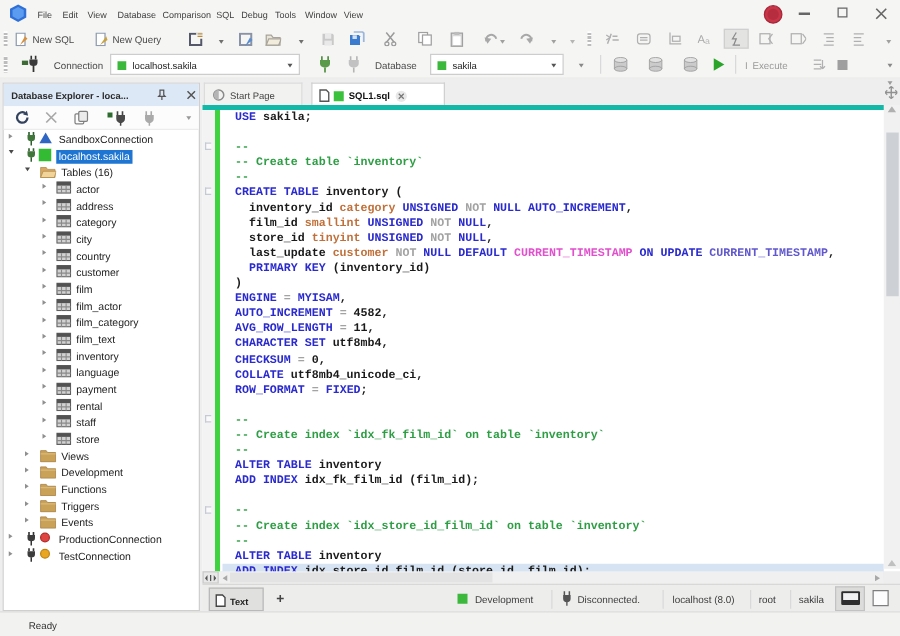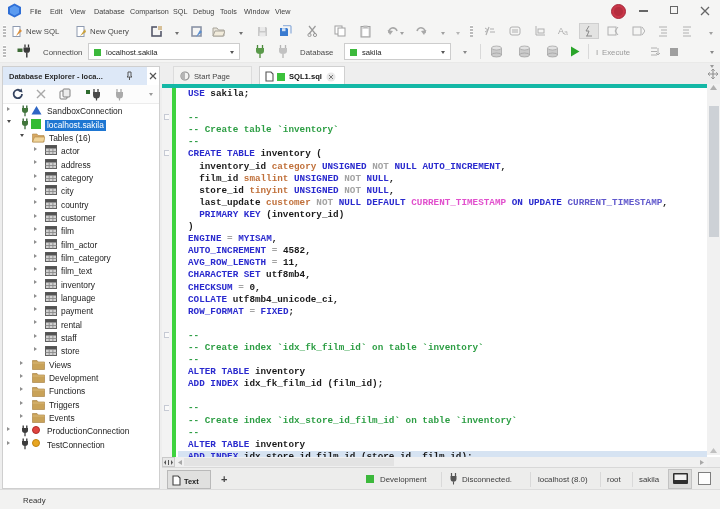--- a/index.html
+++ b/index.html
@@ -17,31 +17,31 @@
   .caret { position:absolute; width:0; height:0; border-left:2.5px solid transparent; border-right:2.5px solid transparent; border-top:3px solid #707070; }
   .vsep { position:absolute; width:1px; background:#d9d9d9; }
   .combo { position:absolute; background:#fff; border:1px solid #cdcdcd; height:17px; }
   .combo .sq { position:absolute; left:5px; top:4.5px; width:7px; height:7px; background:#3cb93c; }
   .combo .ctext { position:absolute; left:17px; top:4px; font-size:7.6px; color:#222; }
   .combo .arr { position:absolute; right:5px; top:7px; width:0; height:0; border-left:2.5px solid transparent; border-right:2.5px solid transparent; border-top:3px solid #555; }
   
   #main { left:0; top:63px; width:720px; height:426px; background:#eeeeee; }
   
   #sidebar { position:absolute; left:2px; top:3px; width:158px; height:423px; background:#fff; border:1px solid #cfcfcf; }
-  #sbhead { position:absolute; left:0; top:0; width:144px; height:18px; background:#dde8f7; }
+  #sbhead { position:absolute; left:0; top:0; width:156px; height:18px; background:#dde8f7; }
   #sbhead .t { position:absolute; left:6px; top:5px; font-size:7.5px; font-weight:bold; color:#2b2b2b; }
   #sbtools { position:absolute; left:0; top:18px; width:156px; height:19px; background:#fcfcfc; border-bottom:1px solid #ececec; }
   .trow { position:absolute; left:0; width:156px; height:13.3px; font-size:8.4px; color:#1c1c1c; }
   .trow .arrow { position:absolute; top:3.2px; width:0; height:0; }
   .arr-r { border-top:2.5px solid transparent; border-bottom:2.5px solid transparent; border-left:3.5px solid #8f8f8f; }
   .arr-d { border-left:2.8px solid transparent; border-right:2.8px solid transparent; border-top:3.8px solid #4a4a4a; }
   .trow .txt { position:absolute; top:2.4px; white-space:nowrap; }
   
   #editor { position:absolute; left:162px; top:0px; width:558px; height:426px; }
-  .tab { position:absolute; top:3px; height:19px; font-size:7.6px;margin-left:10px; }
+  .tab { position:absolute; top:3px; height:19px; font-size:7.6px; }
   #codearea { position:absolute; left:0; top:21px; width:558px; height:373px; background:#fff; border-top:4px solid #14b8a6; }
   #gutter { position:absolute; left:0; top:0; width:10px; height:372px; background:#f3f3f3; }
   #greenbar { position:absolute; left:10px; top:0; width:4px; height:372px; background:#3fd33f; }
   #code { position:absolute; left:26px; top:0px; font:bold 9.3px "Liberation Mono", monospace; line-height:12.1px; white-space:pre; color:#1a1a1a; }
   .kw { color:#2a2ace; }
   .cm { color:#2d9e44; }
   .ty { color:#c0703a; }
   .gy { color:#a3a3a3; }
   .mg { color:#e150cd; }
   .vl { color:#6058cc; }
@@ -519,21 +519,21 @@
           <path d="M5,0 v10 M0,5 h10" stroke="#909090" stroke-width="1.1"></path>
           <path d="M5,0 l-1.8,1.8 M5,0 l1.8,1.8 M5,10 l-1.8,-1.8 M5,10 l1.8,-1.8 M0,5 l1.8,-1.8 M0,5 l1.8,1.8 M10,5 l-1.8,-1.8 M10,5 l-1.8,1.8" stroke="#909090" stroke-width="0.9" fill="none"></path>
         </svg>
       <div class="tab" style="left:1px;width:79px;background:#f2f2f1;border:1px solid #dcdcdc;border-bottom:none">
         <svg class="abs" style="left:6px;top:4px" width="10" height="10" viewBox="0 0 10 10">
             <circle cx="5" cy="5" r="4" fill="none" stroke="#8a8a8a" stroke-width="1.2"></circle>
             <path d="M5,1 a4,4 0 0 0 0,8" fill="#b5b5b5"></path>
           </svg>
         <span class="abs" style="left:20px;top:5px;color:#444">Start Page</span>
       </div>
-      <div class="tab" style="left:87px;width:86px;background:#fff;border:1px solid #d0d0d0;border-bottom:none;height:22px">
+      <div class="tab" style="left:87px;width:107px;background:#fff;border:1px solid #d0d0d0;border-bottom:none;height:22px">
         <svg class="abs" style="left:5px;top:4px" width="9" height="11" viewBox="0 0 9 11">
             <path d="M1,1 h5 l2,2 v7 H1 Z" fill="#fff" stroke="#555" stroke-width="1.1"></path>
           </svg>
         <div class="abs" style="left:17px;top:5.5px;width:8px;height:8px;background:#3cc13c"></div>
         <span class="abs" style="left:29px;top:5px;font-weight:bold;color:#111">SQL1.sql</span>
         <svg class="abs" style="left:66px;top:4.5px" width="10" height="10" viewBox="0 0 10 10">
             <circle cx="5" cy="5" r="4.5" fill="#e8e8e8"></circle>
             <path d="M3,3 L7,7 M7,3 L3,7" stroke="#777" stroke-width="1"></path>
           </svg>
       </div>

